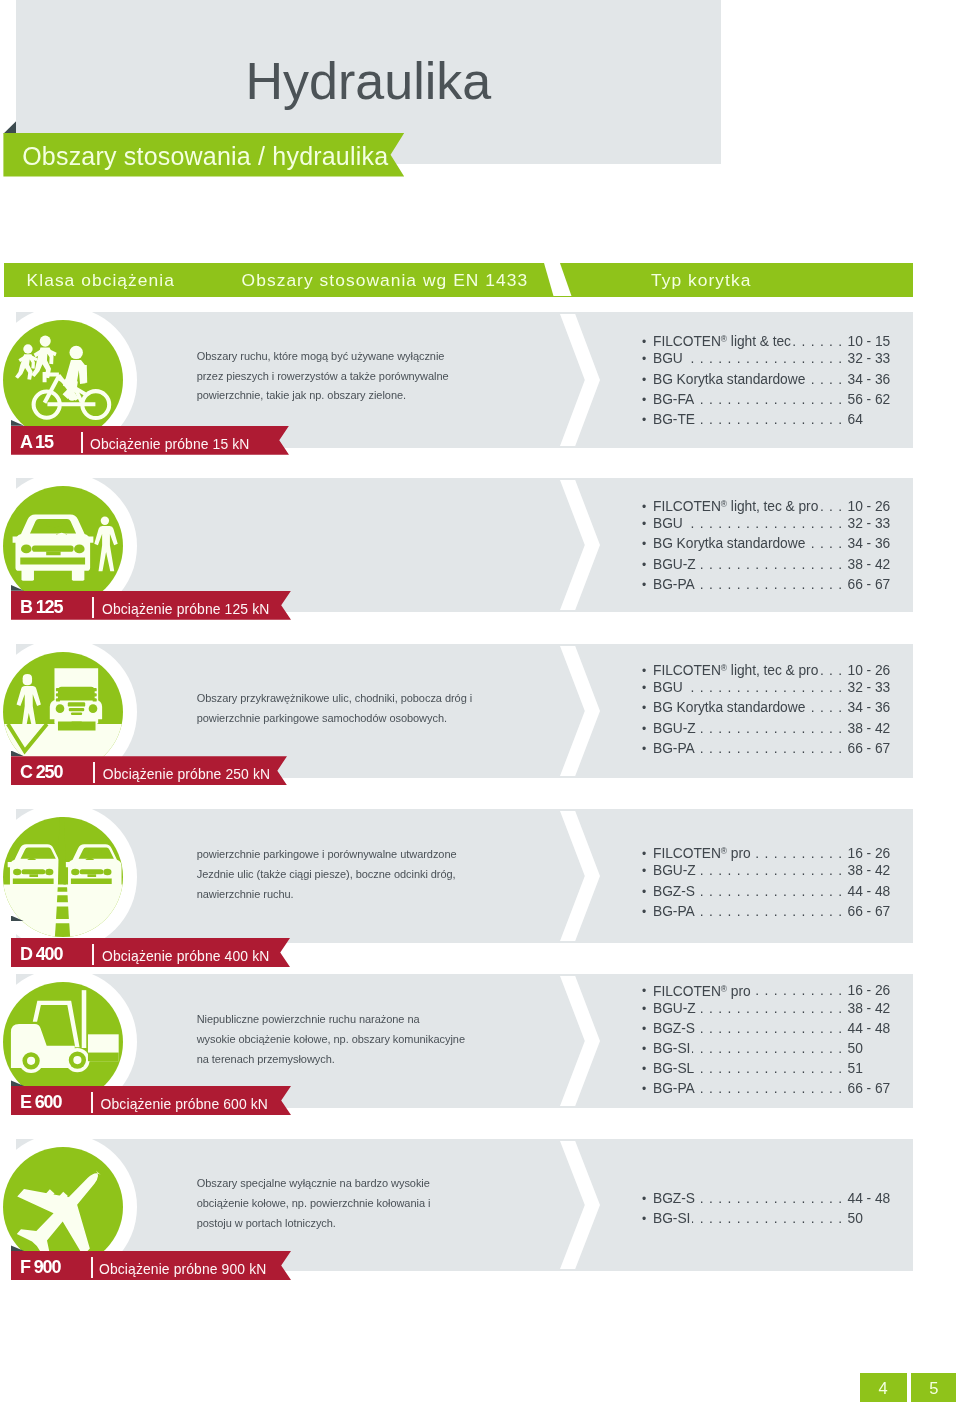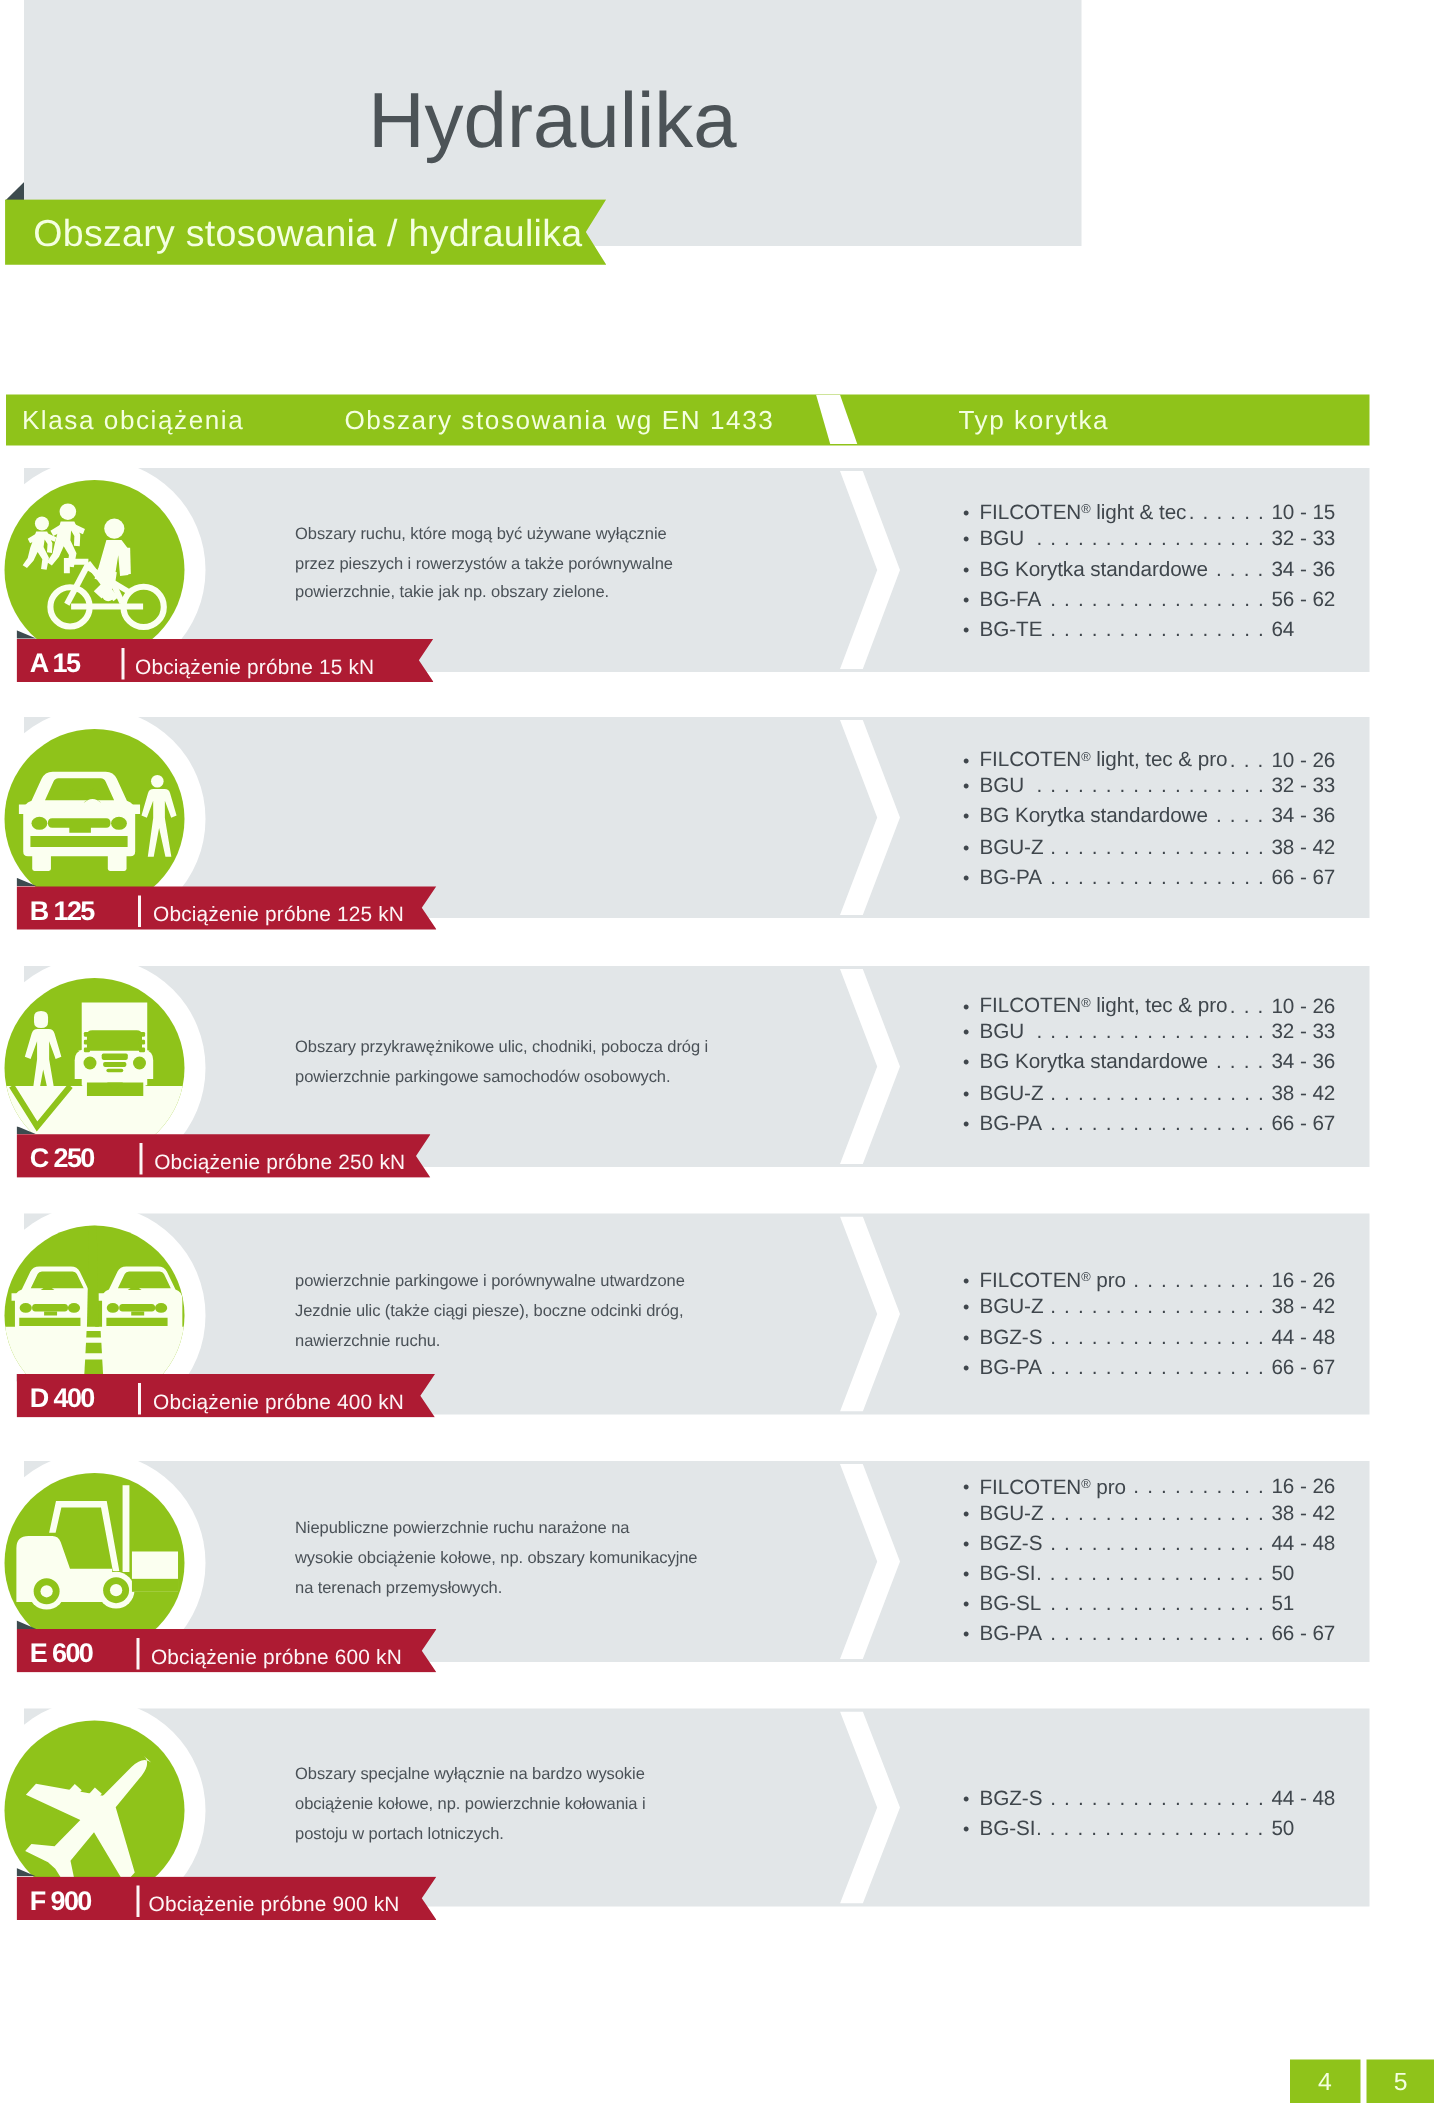--- a/index.html
+++ b/index.html
@@ -16,21 +16,21 @@
   .ribbon-txt{position:absolute;left:18.8px;top:0;height:43.7px;line-height:46.2px;font-size:25px;
     color:#f4ffe0;white-space:nowrap;letter-spacing:0.2px;}
   .ribbon-fold{position:absolute;left:3.4px;top:121.3px;width:12.7px;height:12.5px;
     background:#3d4b4f;clip-path:polygon(100% 0,100% 100%,0 100%);}
 
   
   .thead{position:absolute;left:4px;top:263px;width:908.5px;height:33.5px;background:#8fc31a;}
   .thead .slash{position:absolute;top:0;height:33px;width:27.5px;background:#fff;
     clip-path:polygon(0 0,58% 0,100% 100%,34.5% 100%);}
   .thead .th{position:absolute;top:0;height:33px;line-height:34.4px;font-size:17.4px;color:#f4ffe0;
-             white-space:nowrap;letter-spacing:1.05px;}
+             white-space:nowrap;letter-spacing:1.05px;margin-left:12px;}
 
   
   .row{position:absolute;left:0;width:960px;}
   .rowbg{position:absolute;left:16px;top:0;width:896.5px;background:#e2e6e8;}
   .chev{position:absolute;}
   .circle{position:absolute;border-radius:50%;background:#8fc31a;overflow:hidden;}
   .circlering{position:absolute;border-radius:50%;background:#fff;}
   .redband{position:absolute;height:29px;background:#ae1b33;}
   .redfold{position:absolute;width:13.2px;height:5.6px;background:#3d4b4f;
     clip-path:polygon(0 0,100% 100%,0 100%);}
@@ -368,21 +368,21 @@
             <span class="vl">44 - 48</span>
           </div>
           <div class="li">
             <span class="bul">•</span>
             <span class="nm">BG-PA</span>
             <span class="dots">........................................</span>
             <span class="vl">66 - 67</span>
           </div>
         </div>
         <div class="redfold" style="left:11px;top:106.60000000000001px"></div>
-        <div class="redband" style="left:11px;top:107px;width:279px;clip-path:polygon(0 0,100% 0,96.5% 50%,100% 100%,0 100%)">
+        <div class="redband" style="left:11px;top:129px;width:279px;clip-path:polygon(0 0,100% 0,96.5% 50%,100% 100%,0 100%)">
           <span class="rb-class">D 400</span>
           <span class="rb-sep" style="left:80.6px"></span>
           <span class="rb-note" style="left:91px">Obciążenie próbne 400 kN</span>
         </div>
       </div>
       <div class="row" style="top:974px;height:134px">
         <div class="rowbg" style="height:134px"></div>
         <div class="chev" style="left:560px;top:2px"><svg width="40" height="130" viewBox="0 0 40 130">
             <path d="M0 0 L15.2 0 L40 65 L15.2 130 L0 130 L24.8 65 Z" fill="#ffffff"></path>
           </svg></div>

